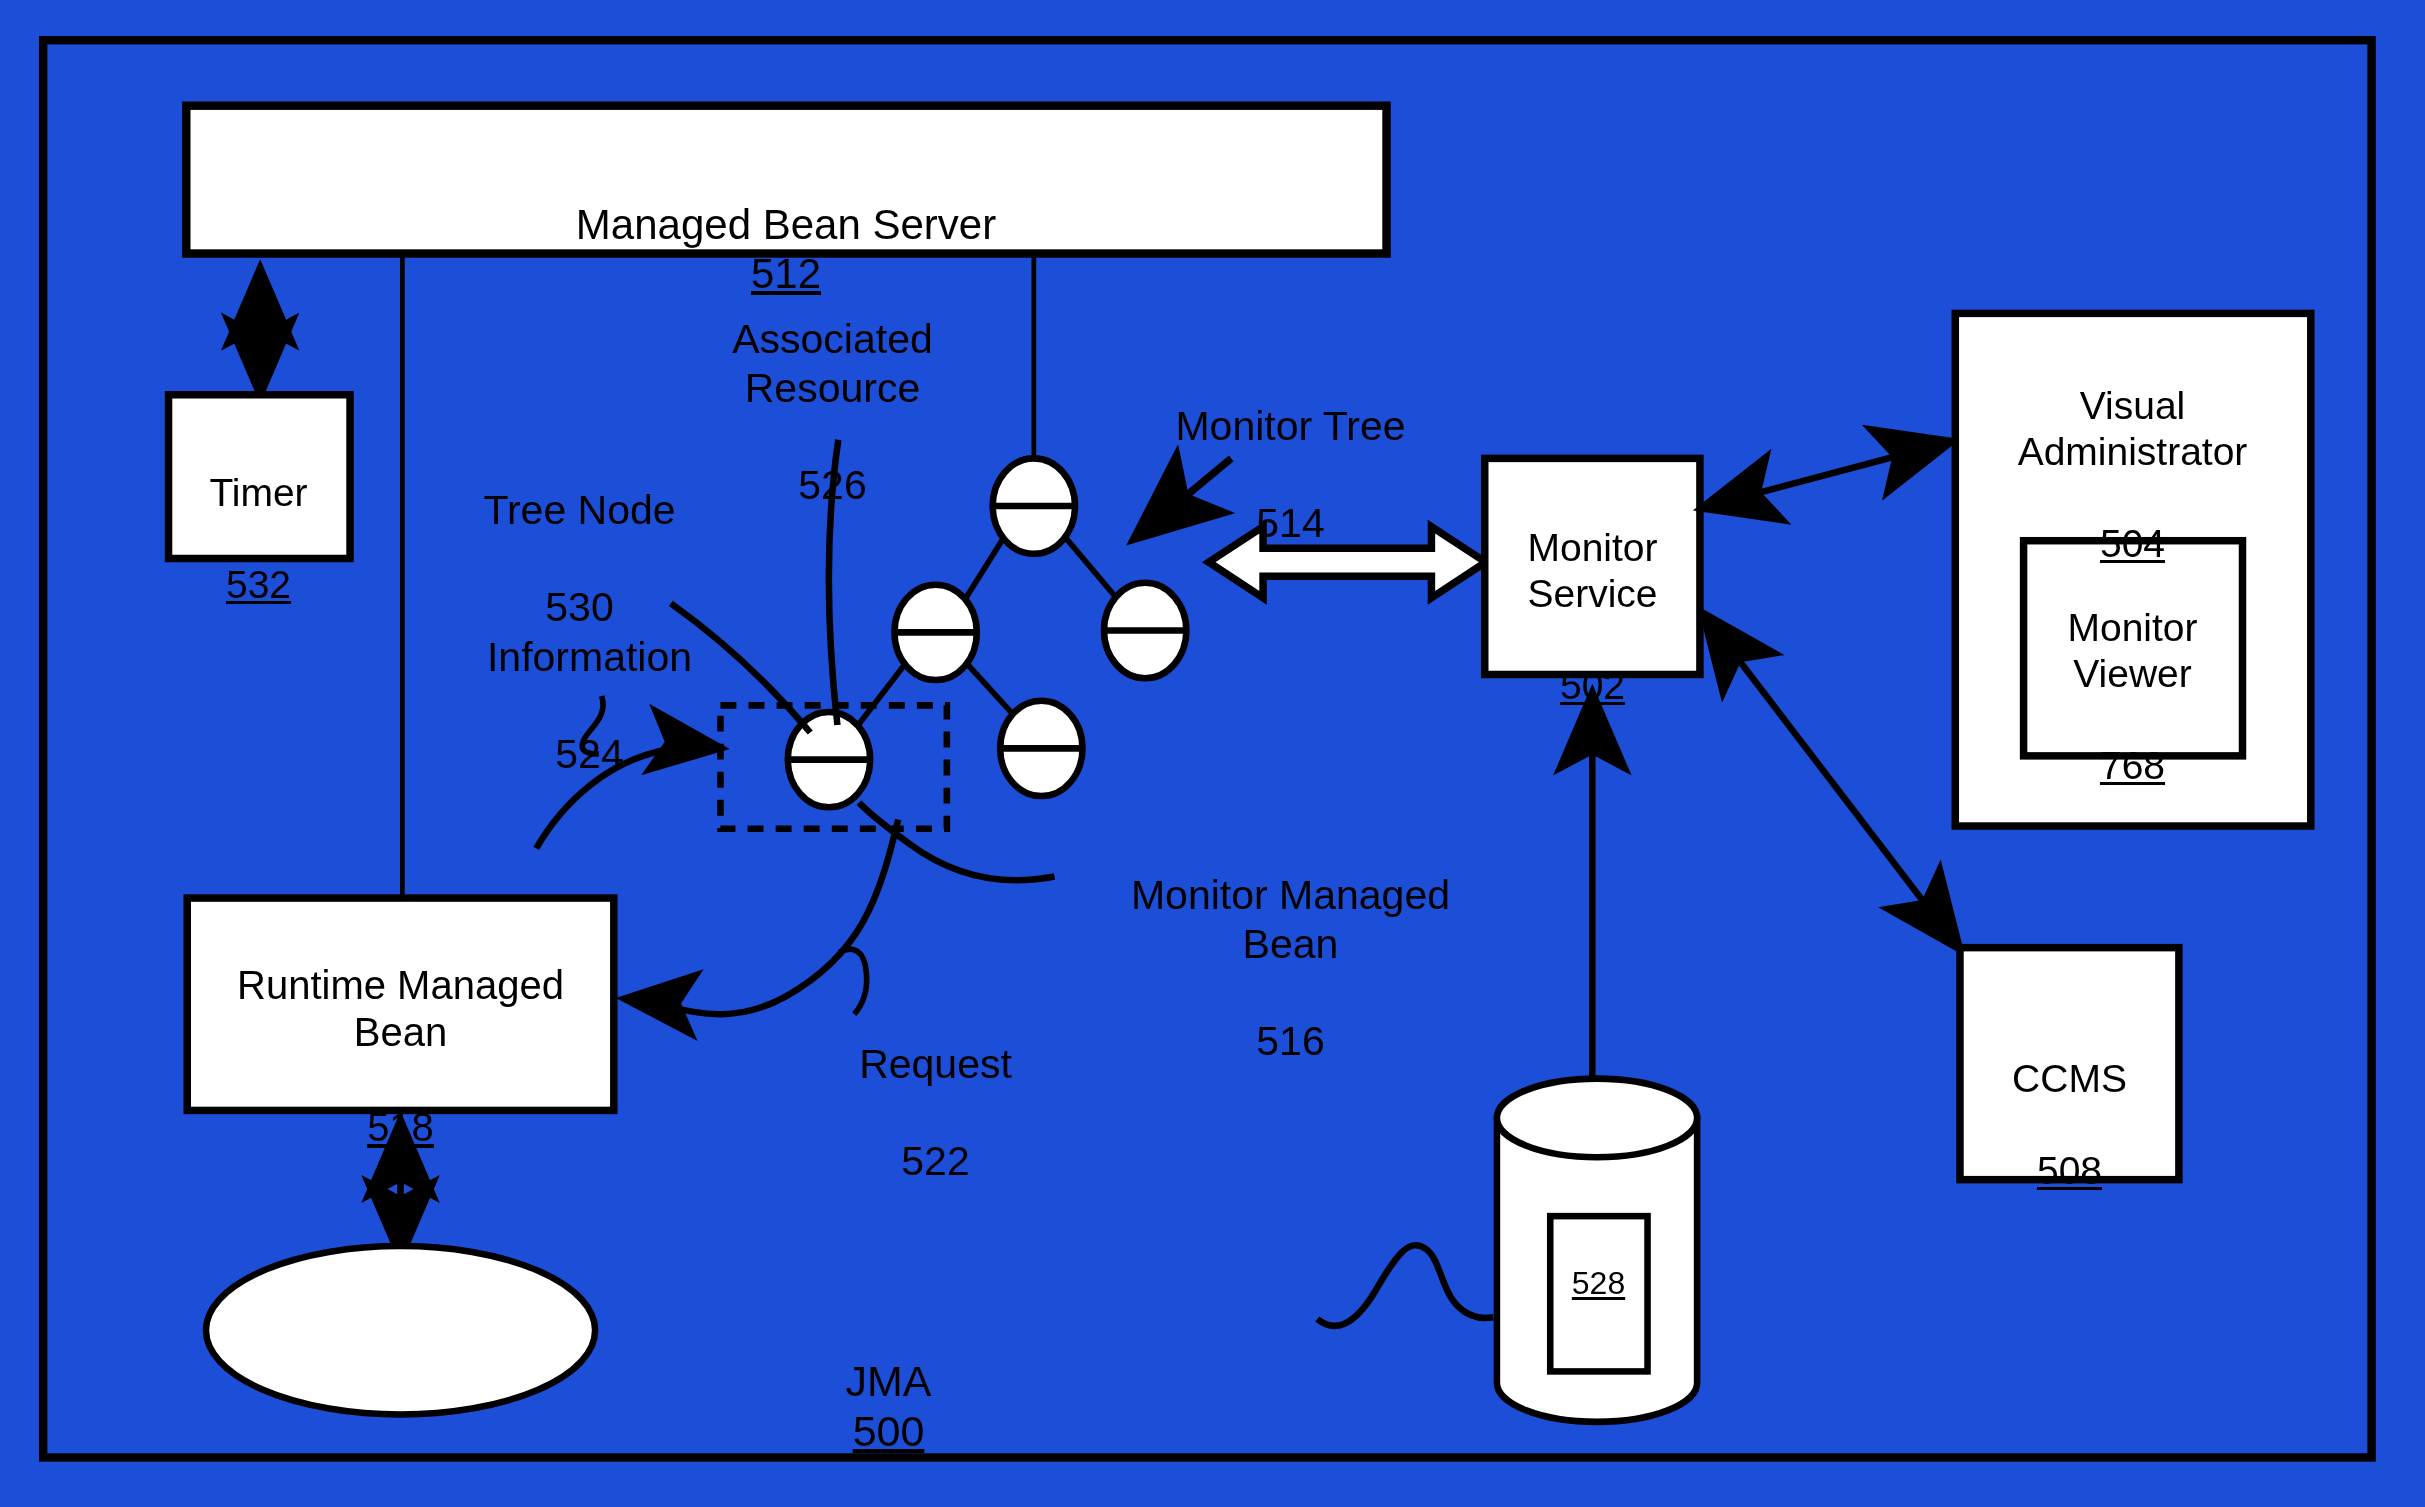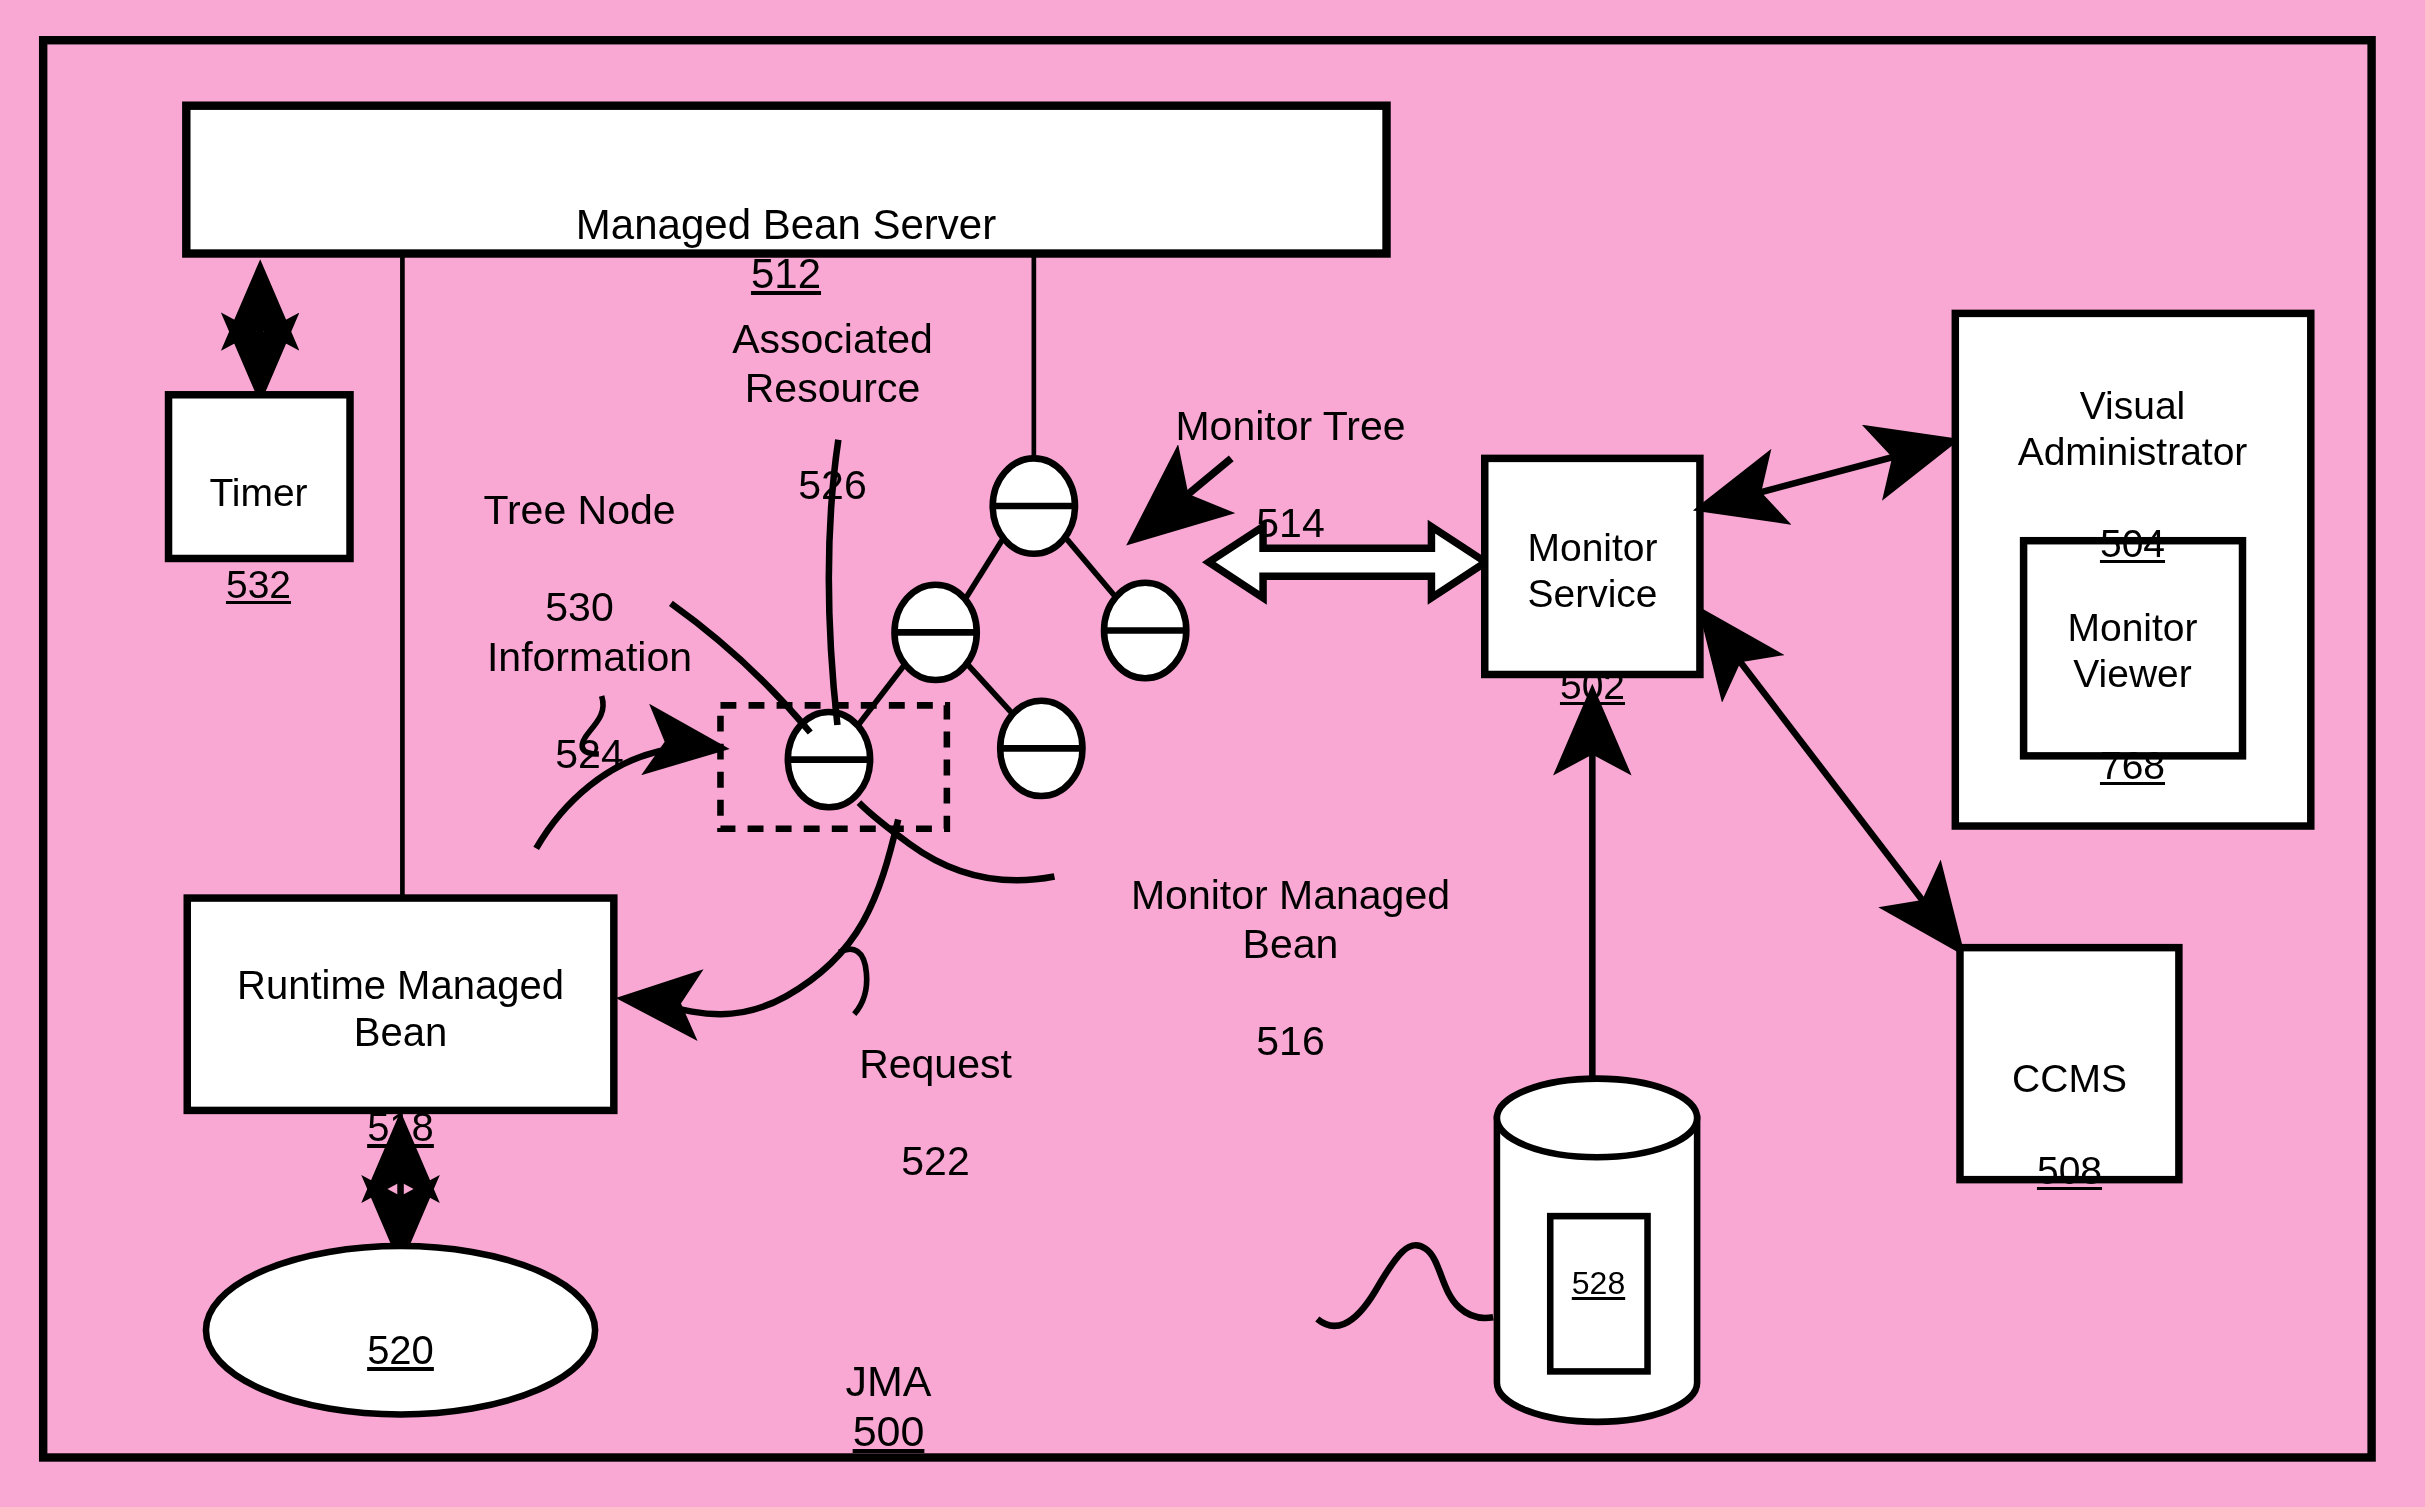--- a/index.html
+++ b/index.html
@@ -4,21 +4,21 @@
 <style>
   html, body {
     margin: 0;
     padding: 0;
     background: #ffffff;
   }
   #page {
     position: relative;
     width: 2426px;
     height: 1508px;
-    background: #f9a8d4;
+    background: #1d4ed8;
     font-family: "Liberation Sans", sans-serif;
     color: #000000;
     overflow: hidden;
   }
   #figure-svg {
     position: absolute;
     left: 0;
     top: 0;
     width: 2426px;
     height: 1508px;
@@ -206,21 +206,20 @@
     <div>522</div>
   </div>
 
   <div class="lbl" style="left:187px; top:915px; width:427px; font-size:40px;">
     <div>Runtime Managed
 Bean</div>
     <div class="num-u">518</div>
   </div>
 
   <div class="lbl" style="left:206px; top:1280px; width:389px; font-size:40px;">
-    <div class="num-u">520</div>
   </div>
 
 
   <div class="lbl num-u" style="left:1550px; top:1265px; width:97px; font-size:32px;">528</div>
 
   <div class="lbl" style="left:748px; top:1305px; width:281px; font-size:43px;">
     <span>JMA</span>
     <span class="num-u">500</span>
   </div>
 

